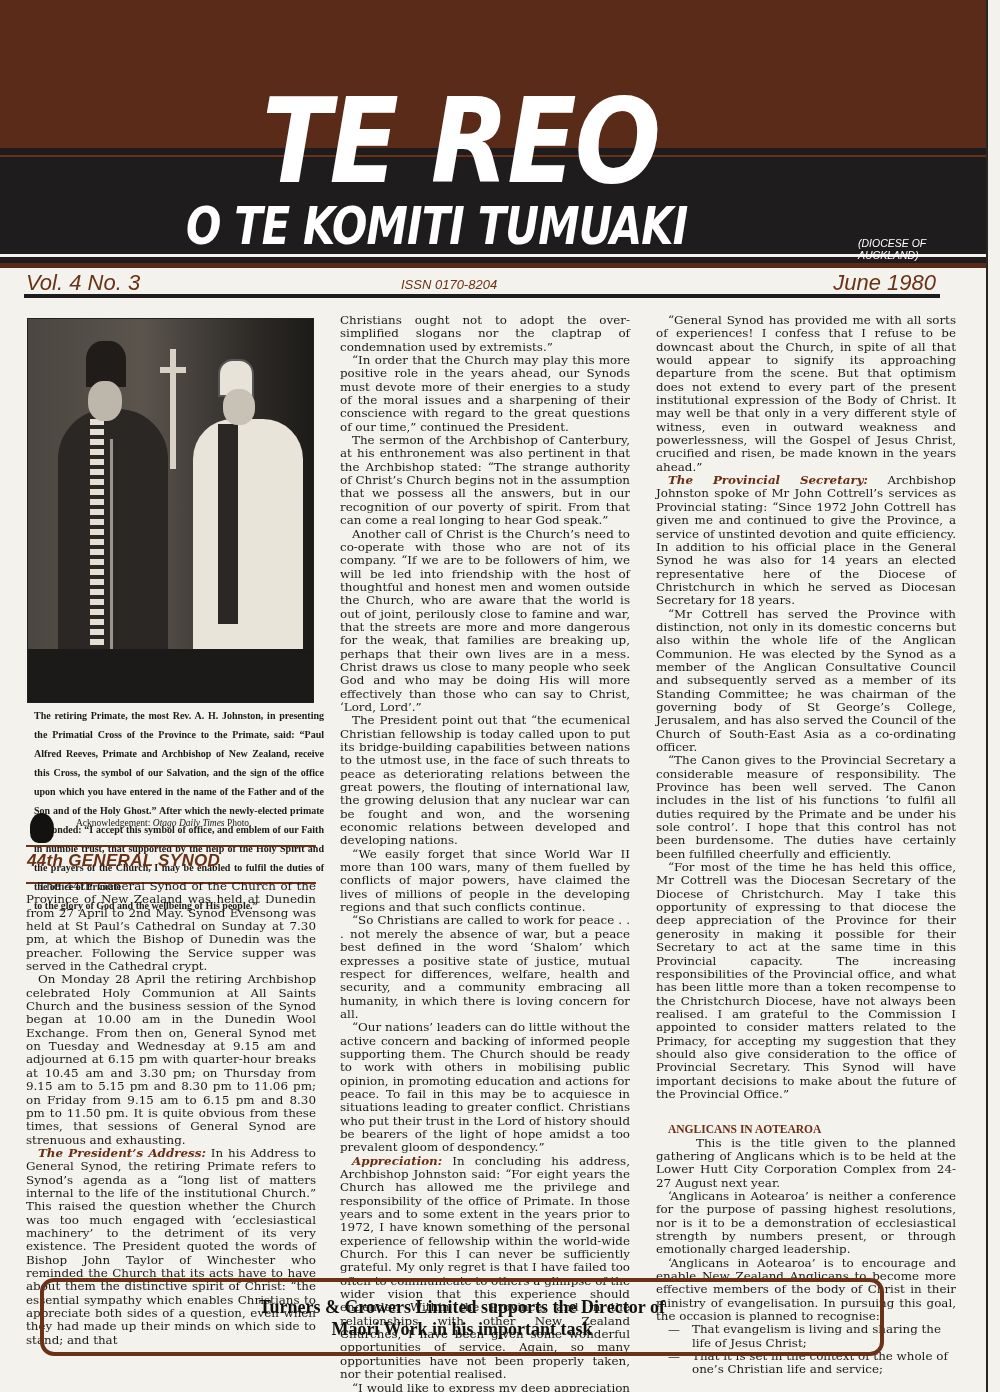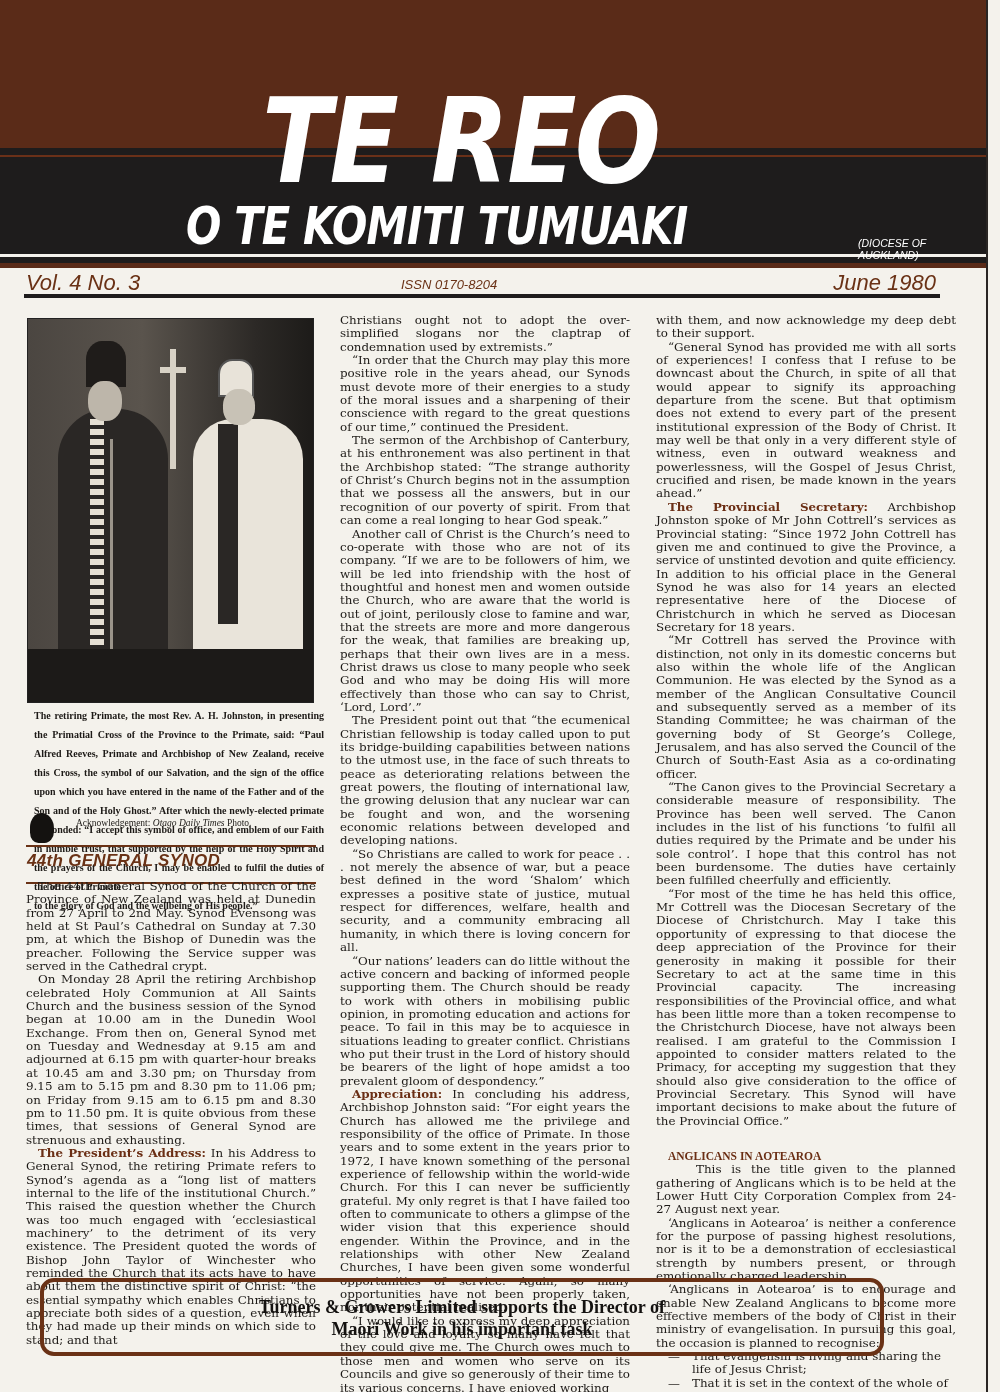--- a/index.html
+++ b/index.html
@@ -120,21 +120,21 @@
     .blob {
       position: absolute; left: 30px; top: 813px; width: 24px; height: 30px;
       background: #141210; border-radius: 55% 60% 45% 40%;
     }
     .section-head {
       position: absolute; left: 26px; top: 845px; width: 290px; height: 39px;
       border-top: 2px solid #6a3216; border-bottom: 2px solid #6a3216;
       font-family: "Liberation Sans", sans-serif; font-style: italic; font-weight: bold;
       font-size: 17px; color: #6a3216; padding: 4px 0 0 1px; letter-spacing: 0.3px;
     }
-    .subhead { color: #6a2e14; font-weight: bold; }
+    .subhead { color: #6a2e14; font-style: italic; font-weight: bold; }
     .anglicans-head {
       font-weight: bold; color: #6a2e14; font-size: 11.5px;
       font-family: "Liberation Serif", serif;
       margin-top: 22px; text-indent: 0;
     }
     .dash-list { list-style: none; }
     .dash-list li { padding-left: 36px; text-indent: -24px; text-align: left; }
     .dash-list li .dash { display: inline-block; width: 24px; text-indent: 0; }
 
     .ad-box {
@@ -197,28 +197,28 @@
   <p>On Monday 28 April the retiring Archbishop celebrated Holy Communion at All Saints Church and the business session of the Synod began at 10.00 am in the Dunedin Wool Exchange. From then on, General Synod met on Tuesday and Wednesday at 9.15 am and adjourned at 6.15 pm with quarter-hour breaks at 10.45 am and 3.30 pm; on Thursday from 9.15 am to 5.15 pm and 8.30 pm to 11.06 pm; on Friday from 9.15 am to 6.15 pm and 8.30 pm to 11.50 pm. It is quite obvious from these times, that sessions of General Synod are strenuous and exhausting.</p>
   <p><span class="subhead">The President’s Address:</span><span> In his Address to General Synod, the retiring Primate refers to Synod’s agenda as a “long list of matters internal to the life of the institutional Church.” This raised the question whether the Church was too much engaged with ‘ecclesiastical machinery’ to the detriment of its very existence. The President quoted the words of Bishop John Taylor of Winchester who reminded the Church that its acts have to have about them the distinctive spirit of Christ: “the essential sympathy which enables Christians to appreciate both sides of a question, even when they had made up their minds on which side to stand; and that</span></p>
 </div>
 
 <div class="col col2">
   <p class="noindent">Christians ought not to adopt the over-simplified slogans nor the claptrap of condemnation used by extremists.”</p>
   <p>“In order that the Church may play this more positive role in the years ahead, our Synods must devote more of their energies to a study of the moral issues and a sharpening of their conscience with regard to the great questions of our time,” continued the President.</p>
   <p>The sermon of the Archbishop of Canterbury, at his enthronement was also pertinent in that the Archbishop stated: “The strange authority of Christ’s Church begins not in the assumption that we possess all the answers, but in our recognition of our poverty of spirit. From that can come a real longing to hear God speak.”</p>
   <p>Another call of Christ is the Church’s need to co-operate with those who are not of its company. “If we are to be followers of him, we will be led into friendship with the host of thoughtful and honest men and women outside the Church, who are aware that the world is out of joint, perilously close to famine and war, that the streets are more and more dangerous for the weak, that families are breaking up, perhaps that their own lives are in a mess. Christ draws us close to many people who seek God and who may be doing His will more effectively than those who can say to Christ, ‘Lord, Lord’.”</p>
   <p>The President point out that “the ecumenical Christian fellowship is today called upon to put its bridge-building capabilities between nations to the utmost use, in the face of such threats to peace as deteriorating relations between the great powers, the flouting of international law, the growing delusion that any nuclear war can be fought and won, and the worsening economic relations between developed and developing nations.</p>
+  <p>“We easily forget that since World War II more than 100 wars, many of them fuelled by conflicts of major powers, have claimed the lives of millions of people in the developing regions and that such conflicts continue.</p>
   <p>“So Christians are called to work for peace . . . not merely the absence of war, but a peace best defined in the word ‘Shalom’ which expresses a positive state of justice, mutual respect for differences, welfare, health and security, and a community embracing all humanity, in which there is loving concern for all.</p>
   <p>“Our nations’ leaders can do little without the active concern and backing of informed people supporting them. The Church should be ready to work with others in mobilising public opinion, in promoting education and actions for peace. To fail in this may be to acquiesce in situations leading to greater conflict. Christians who put their trust in the Lord of history should be bearers of the light of hope amidst a too prevalent gloom of despondency.”</p>
   <p><span class="subhead">Appreciation:</span><span> In concluding his address, Archbishop Johnston said: “For eight years the Church has allowed me the privilege and responsibility of the office of Primate. In those years and to some extent in the years prior to 1972, I have known something of the personal experience of fellowship within the world-wide Church. For this I can never be sufficiently grateful. My only regret is that I have failed too often to communicate to others a glimpse of the wider vision that this experience should engender. Within the Province, and in the relationships with other New Zealand Churches, I have been given some wonderful opportunities of service. Again, so many opportunities have not been properly taken, nor their potential realised.</span></p>
   <p>“I would like to express my deep appreciation of the love and loyalty so many have felt that they could give me. The Church owes much to those men and women who serve on its Councils and give so generously of their time to its various concerns. I have enjoyed working</p>
 </div>
 
 <div class="col col3">
-  <p class="noindent">with them, and now acknowledge my deep debt to their support.</p>
   <p>“General Synod has provided me with all sorts of experiences! I confess that I refuse to be downcast about the Church, in spite of all that would appear to signify its approaching departure from the scene. But that optimism does not extend to every part of the present institutional expression of the Body of Christ. It may well be that only in a very different style of witness, even in outward weakness and powerlessness, will the Gospel of Jesus Christ, crucified and risen, be made known in the years ahead.”</p>
   <p><span class="subhead">The Provincial Secretary:</span><span> Archbishop Johnston spoke of Mr John Cottrell’s services as Provincial stating: “Since 1972 John Cottrell has given me and continued to give the Province, a service of unstinted devotion and quite efficiency. In addition to his official place in the General Synod he was also for 14 years an elected representative here of the Diocese of Christchurch in which he served as Diocesan Secretary for 18 years.</span></p>
   <p>“Mr Cottrell has served the Province with distinction, not only in its domestic concerns but also within the whole life of the Anglican Communion. He was elected by the Synod as a member of the Anglican Consultative Council and subsequently served as a member of its Standing Committee; he was chairman of the governing body of St George’s College, Jerusalem, and has also served the Council of the Church of South-East Asia as a co-ordinating officer.</p>
   <p>“The Canon gives to the Provincial Secretary a considerable measure of responsibility. The Province has been well served. The Canon includes in the list of his functions ‘to fulfil all duties required by the Primate and be under his sole control’. I hope that this control has not been burdensome. The duties have certainly been fulfilled cheerfully and efficiently.</p>
   <p>“For most of the time he has held this office, Mr Cottrell was the Diocesan Secretary of the Diocese of Christchurch. May I take this opportunity of expressing to that diocese the deep appreciation of the Province for their generosity in making it possible for their Secretary to act at the same time in this Provincial capacity. The increasing responsibilities of the Provincial office, and what has been little more than a token recompense to the Christchurch Diocese, have not always been realised. I am grateful to the Commission I appointed to consider matters related to the Primacy, for accepting my suggestion that they should also give consideration to the office of Provincial Secretary. This Synod will have important decisions to make about the future of the Provincial Office.”</p>
 
   <p class="anglicans-head">ANGLICANS IN AOTEAROA</p>
   <p style="text-indent:40px">This is the title given to the planned gathering of Anglicans which is to be held at the Lower Hutt City Corporation Complex from 24-27 August next year.</p>
   <p>‘Anglicans in Aotearoa’ is neither a conference for the purpose of passing highest resolutions, nor is it to be a demonstration of ecclesiastical strength by numbers present, or through emotionally charged leadership.</p>
   <p>‘Anglicans in Aotearoa’ is to encourage and enable New Zealand Anglicans to become more effective members of the body of Christ in their ministry of evangelisation. In pursuing this goal, the occasion is planned to recognise:</p>

